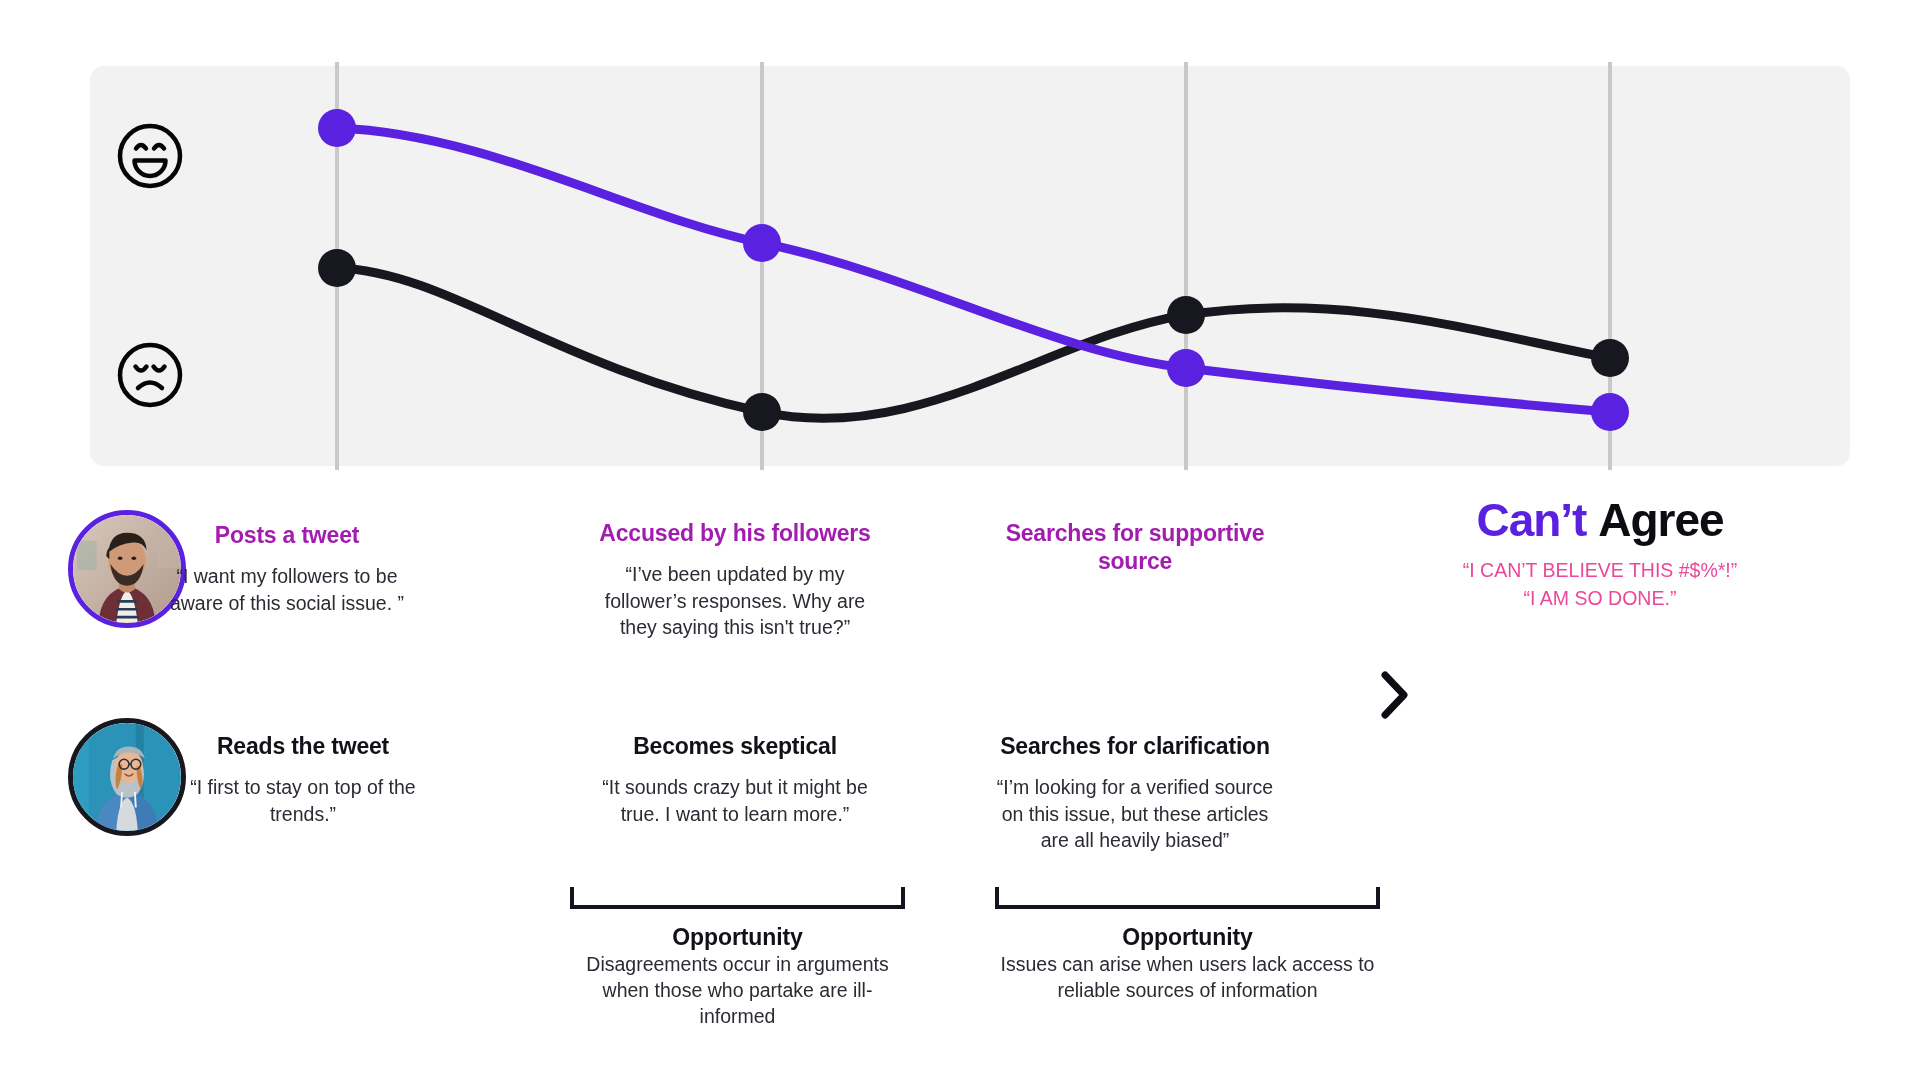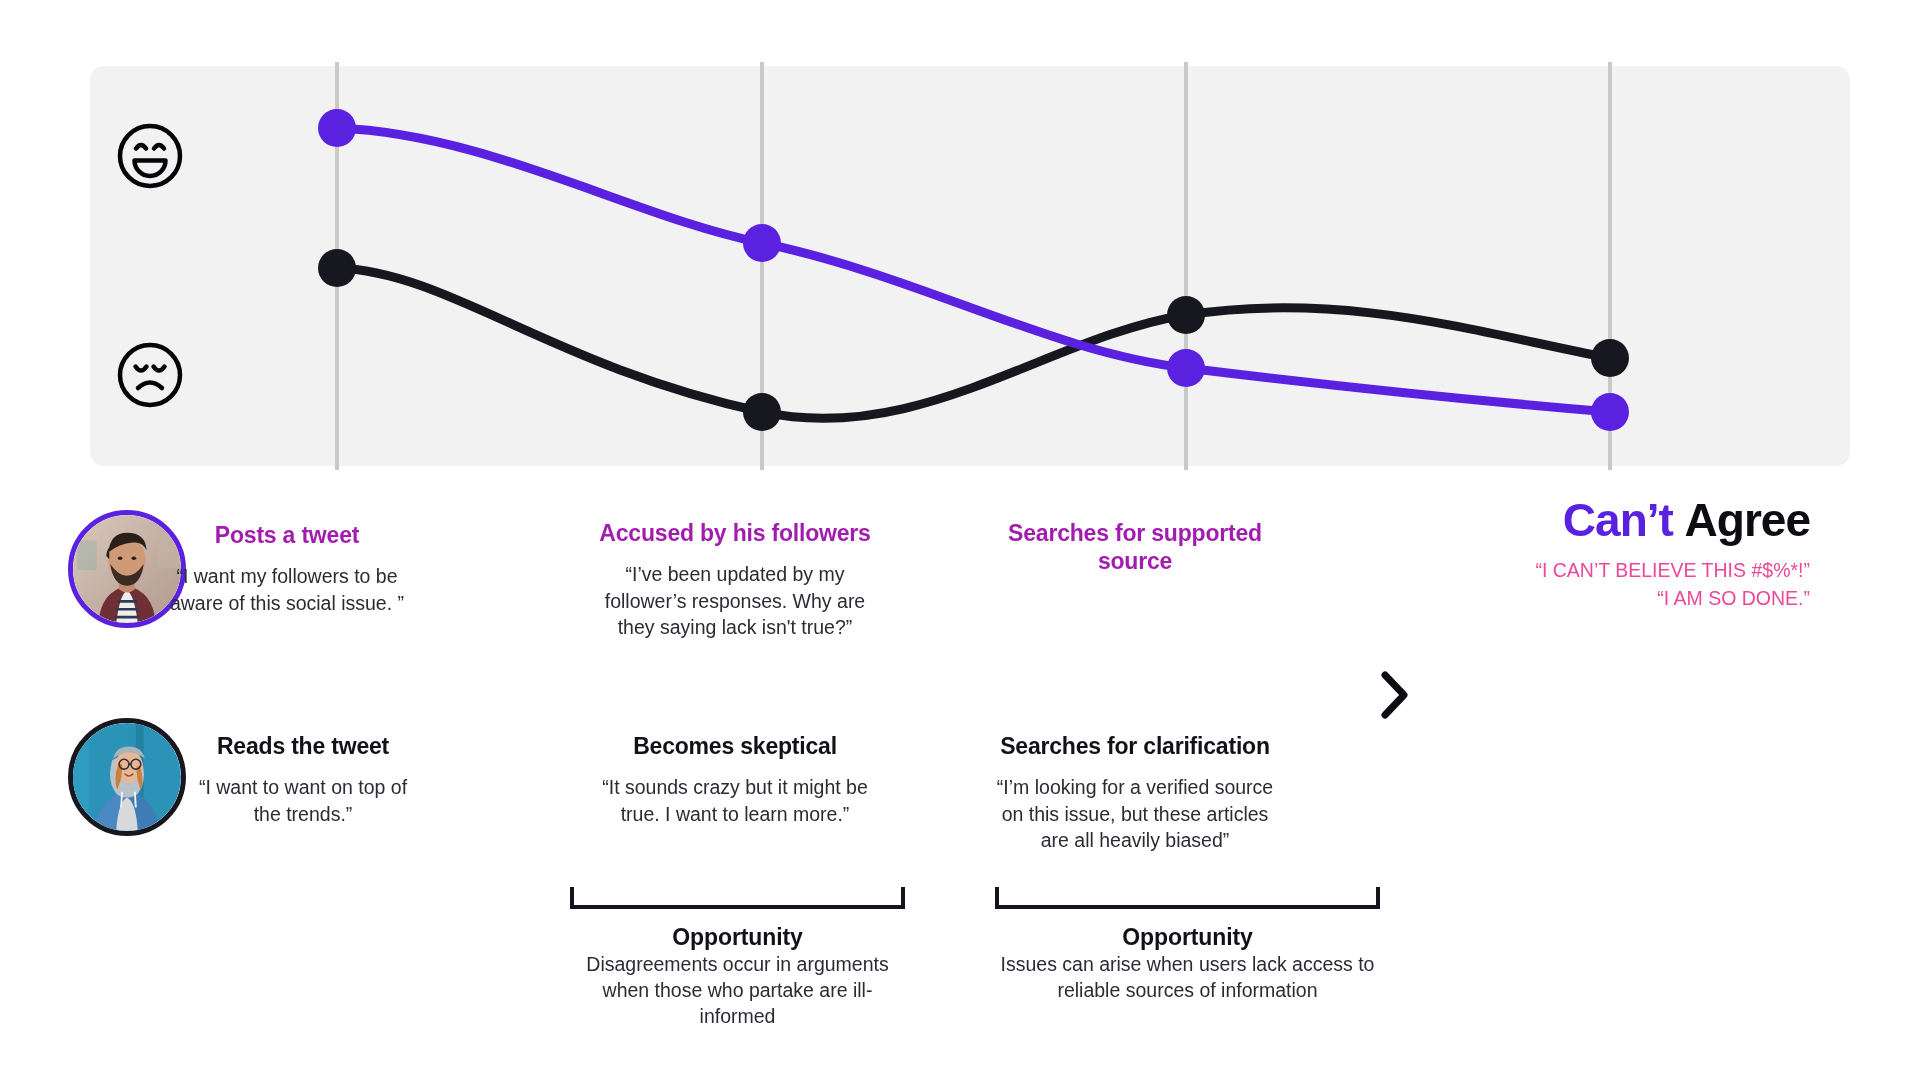--- a/index.html
+++ b/index.html
@@ -86,21 +86,21 @@
   }
   .opp-text{
     font-size:19.5px;line-height:1.34;color:#2b2b34;margin:0;
   }
 
   
   #conclusion{
     position:absolute;
     left:1390px;top:495px;
     width:420px;
-    text-align:right;
+    text-align:center;
   }
   #conclusion-title{
     font-size:46px;font-weight:bold;letter-spacing:-1px;
     margin:0 0 10px 0;line-height:1.1;
   }
   #conclusion-title .accent{color:#5b21e0;}
   #conclusion-title .plain{color:#0c0c12;}
   .conclusion-quote{
     font-size:19.5px;line-height:1.45;color:#ec4899;margin:0;
   }
@@ -238,30 +238,30 @@
       </div>
     </div>
 
     <div class="stage-col" style="left:168px;top:32px;width:238px;">
       <p class="stage-title purple">Posts a tweet</p>
       <p class="stage-quote">“I want my followers to be aware of this social issue. ”</p>
     </div>
 
     <div class="stage-col" style="left:595px;top:30px;width:280px;">
       <p class="stage-title purple">Accused by his followers</p>
-      <p class="stage-quote">“I’ve been updated by my follower’s responses. Why are they saying lack isn't true?”</p>
+      <p class="stage-quote">“I’ve been updated by my follower’s responses. Why are they saying this isn't true?”</p>
     </div>
 
     <div class="stage-col" style="left:985px;top:30px;width:300px;">
-      <p class="stage-title purple">Searches for supported source</p>
+      <p class="stage-title purple">Searches for supportive source</p>
     </div>
 
     <div class="stage-col" style="left:184px;top:243px;width:238px;">
       <p class="stage-title dark">Reads the tweet</p>
-      <p class="stage-quote">“I want to want on top of the trends.”</p>
+      <p class="stage-quote">“I first to stay on top of the trends.”</p>
     </div>
 
     <div class="stage-col" style="left:595px;top:243px;width:280px;">
       <p class="stage-title dark">Becomes skeptical</p>
       <p class="stage-quote">“It sounds crazy but it might be true. I want to learn more.”</p>
     </div>
 
     <div class="stage-col" style="left:985px;top:243px;width:300px;">
       <p class="stage-title dark">Searches for clarification</p>
       <p class="stage-quote">“I’m looking for a verified source on this issue, but these articles are all heavily biased”</p>

